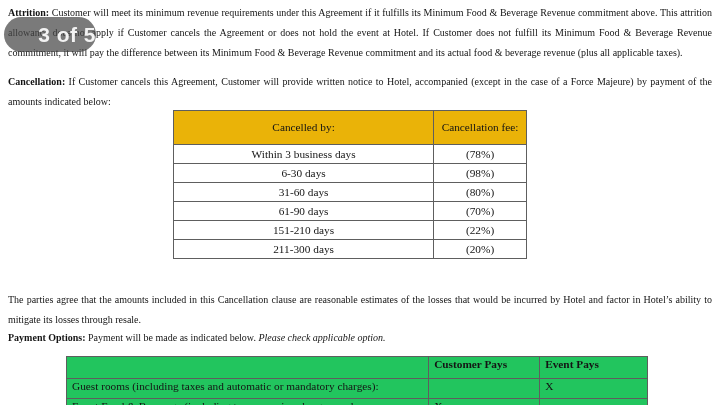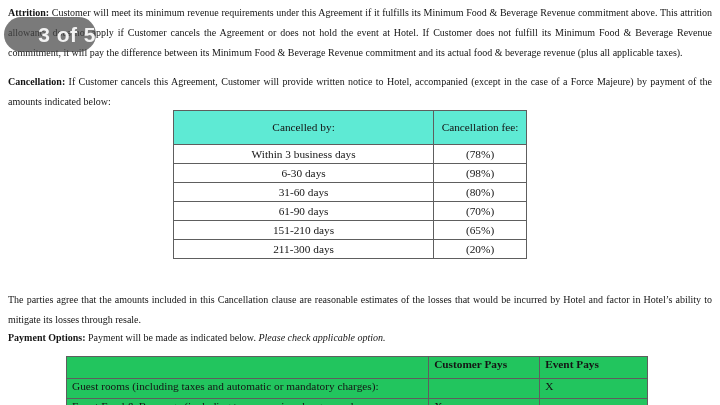--- a/index.html
+++ b/index.html
@@ -65,21 +65,21 @@
     color: #141414;
   }
   #cancel-table td, #cancel-table th {
     border: 1px solid #5e5e5e;
     text-align: center;
     padding: 1px 2px;
     height: 16px;
     font-weight: normal;
   }
   #cancel-table thead th {
-    background: #5eead4;
+    background: #eab308;
     height: 31px;
     vertical-align: middle;
     line-height: 13.2px;
   }
   #cancel-table .c-desc { width: 263px; }
   #cancel-table .c-fee  { width: 89px; }
 
   
   #pay-table {
     position: absolute;
@@ -136,21 +136,21 @@
       <tr>
         <td class="c-desc">31-60 days</td>
         <td class="c-fee">(80%)</td>
       </tr>
       <tr>
         <td class="c-desc">61-90 days</td>
         <td class="c-fee">(70%)</td>
       </tr>
       <tr>
         <td class="c-desc">151-210 days</td>
-        <td class="c-fee">(65%)</td>
+        <td class="c-fee">(22%)</td>
       </tr>
       <tr>
         <td class="c-desc">211-300 days</td>
         <td class="c-fee">(20%)</td>
       </tr>
     </tbody>
   </table>
 
   <div class="para" style="left:8px; top:328px; width:704px; text-align:left;">
     <b class="lead">Payment Options:</b><span>  Payment will be made as indicated below.  </span><i>Please check applicable option.</i>

